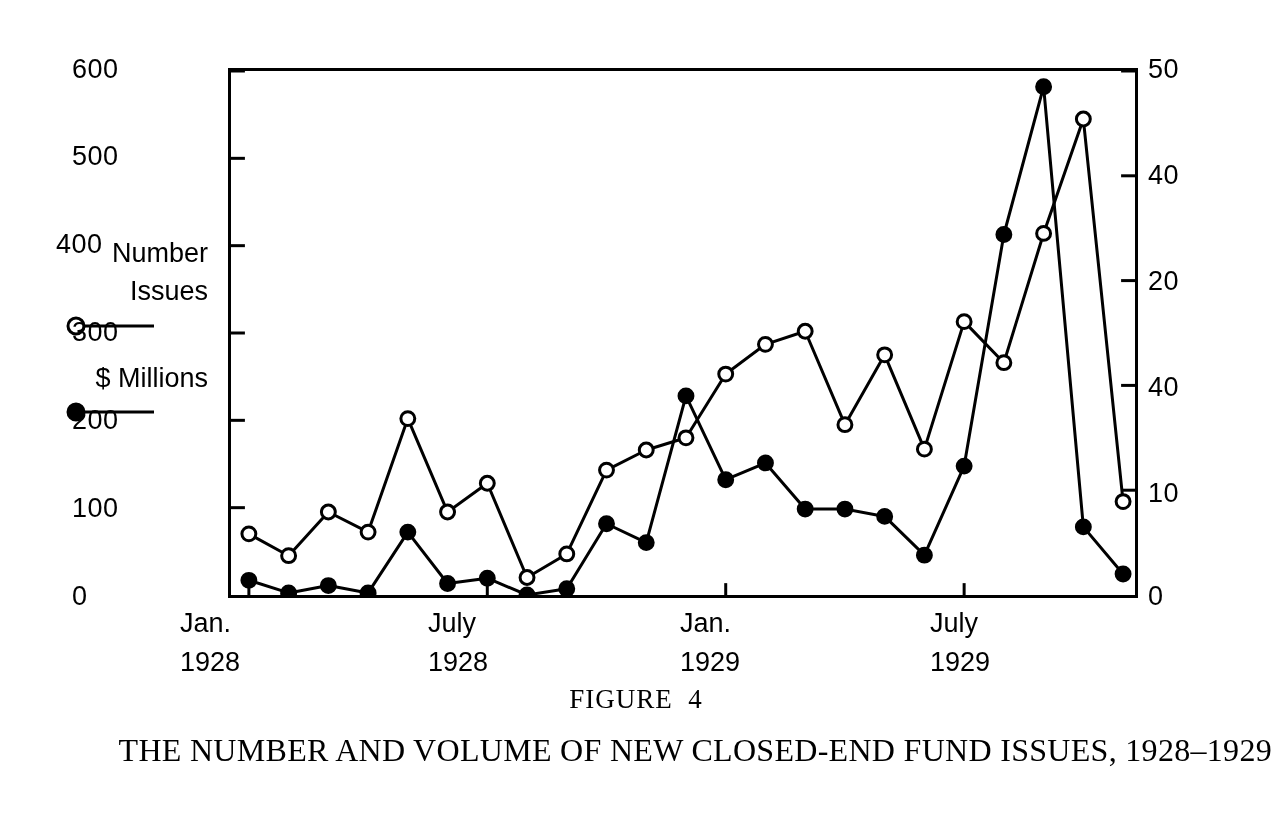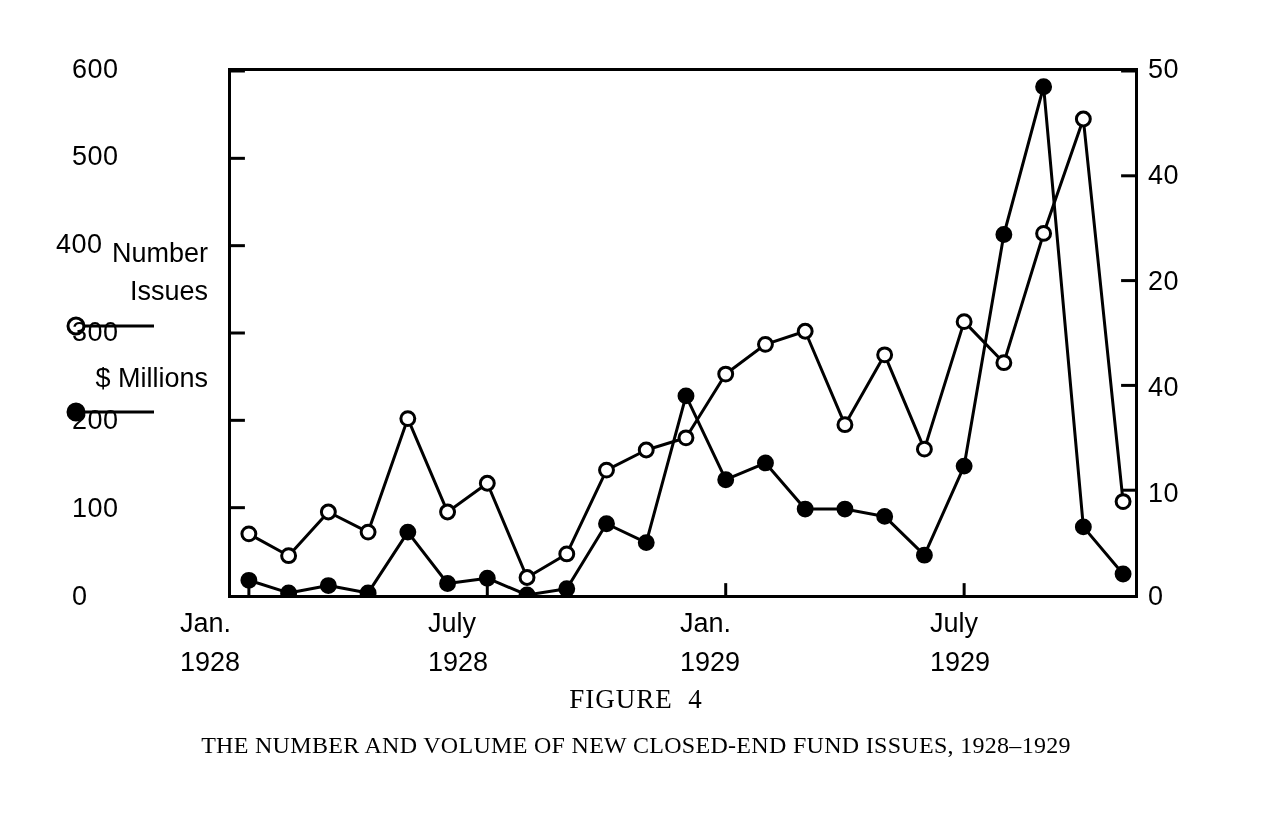--- a/index.html
+++ b/index.html
@@ -108,23 +108,23 @@
     font-size: 27px;
   }
   #figure-number .smallcaps {
     font-size: 27px;
   }
   #caption {
     position: absolute;
     left: 0;
     top: 730px;
     width: 1272px;
-    text-align: center;
+    text-align: right;
     font-family: "Liberation Serif", serif;
-    font-size: 24px;
+    font-size: 32px;
     line-height: 1.28;
     letter-spacing: 0.3px;
   }
   #caption .caption-line {
     display: block;
   }
 </style>
 </head>
 <body>
 

